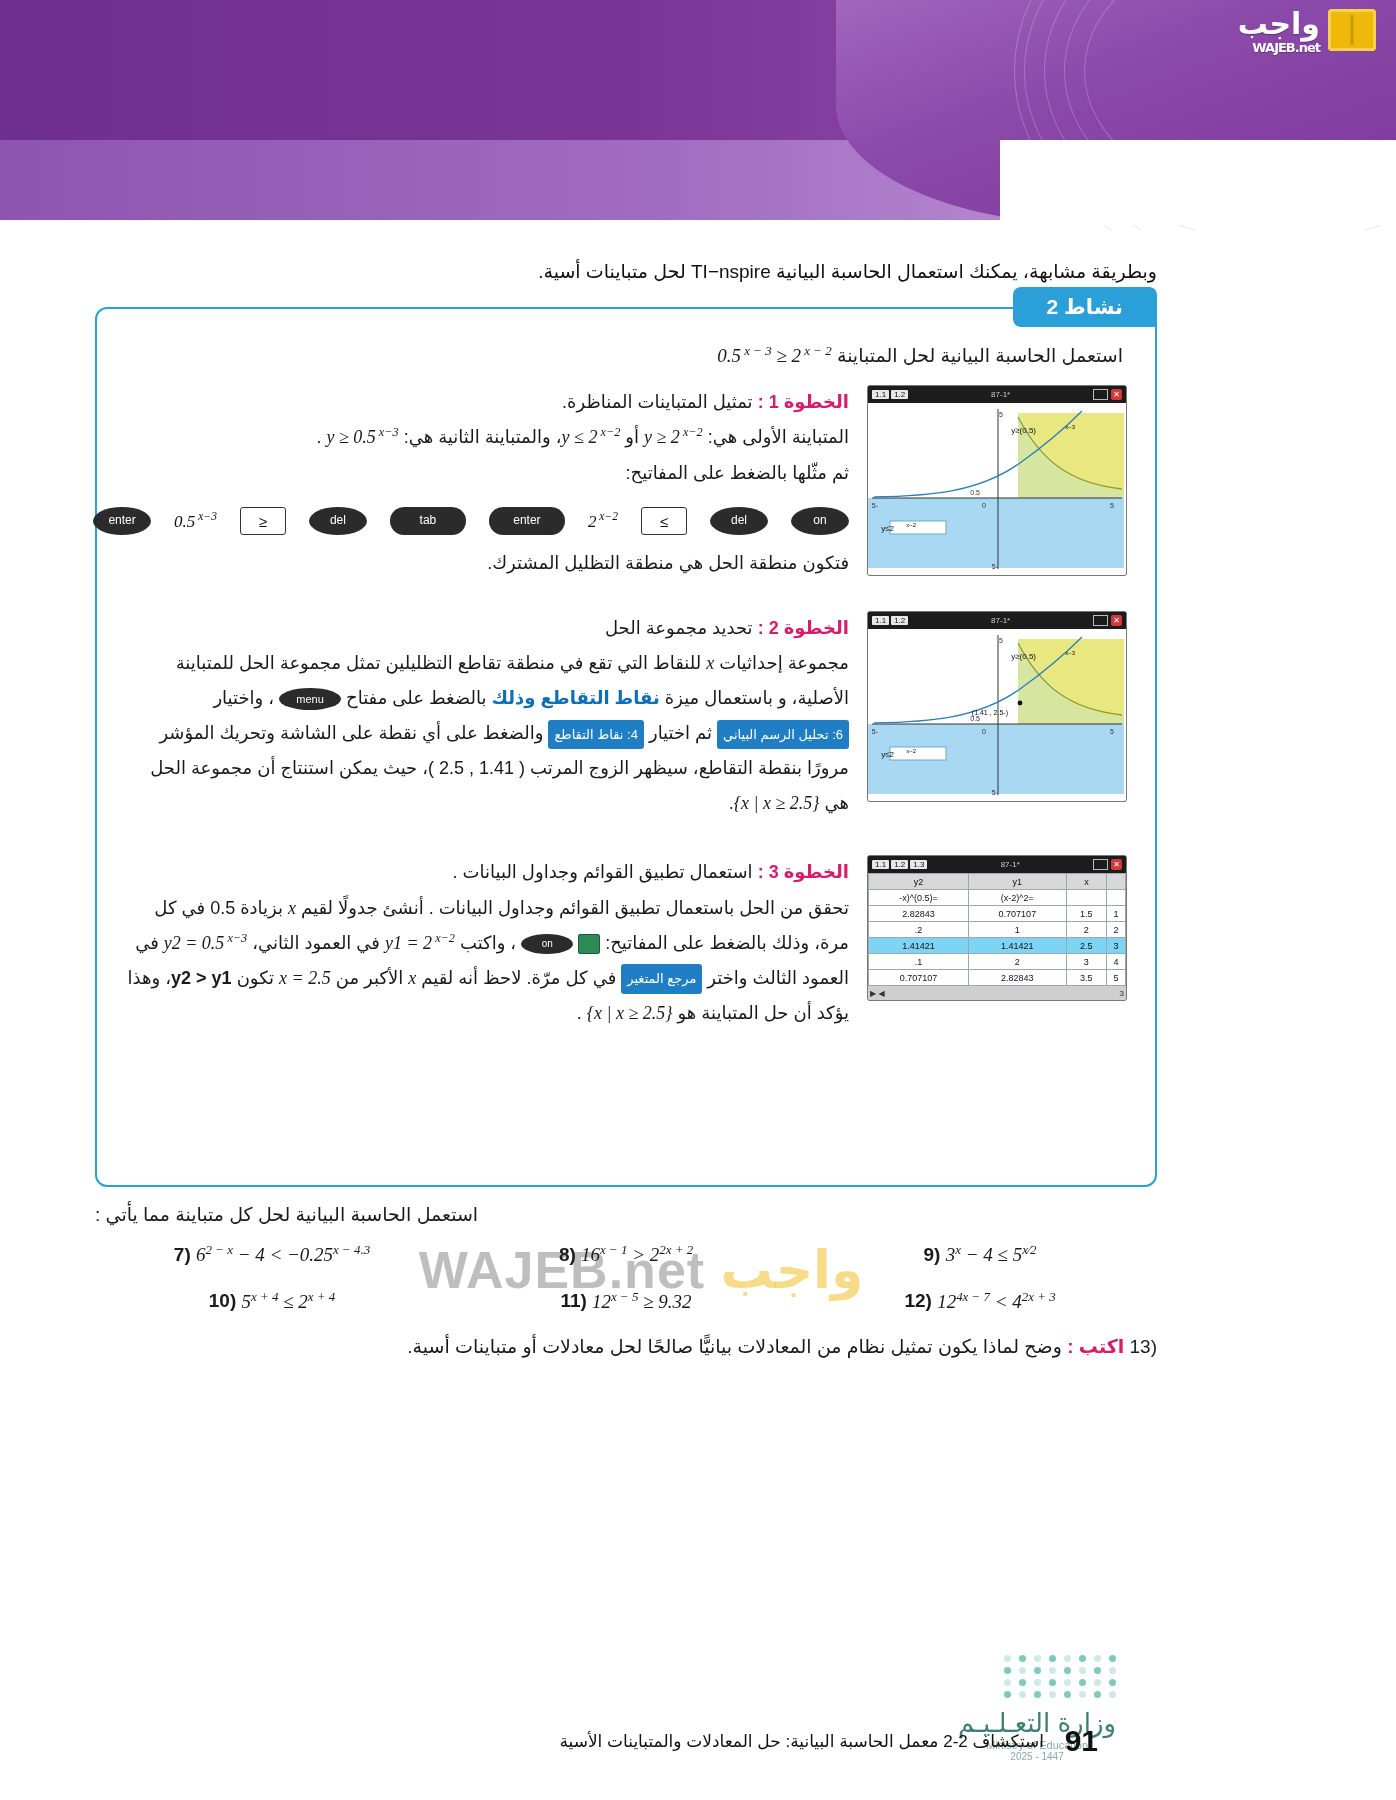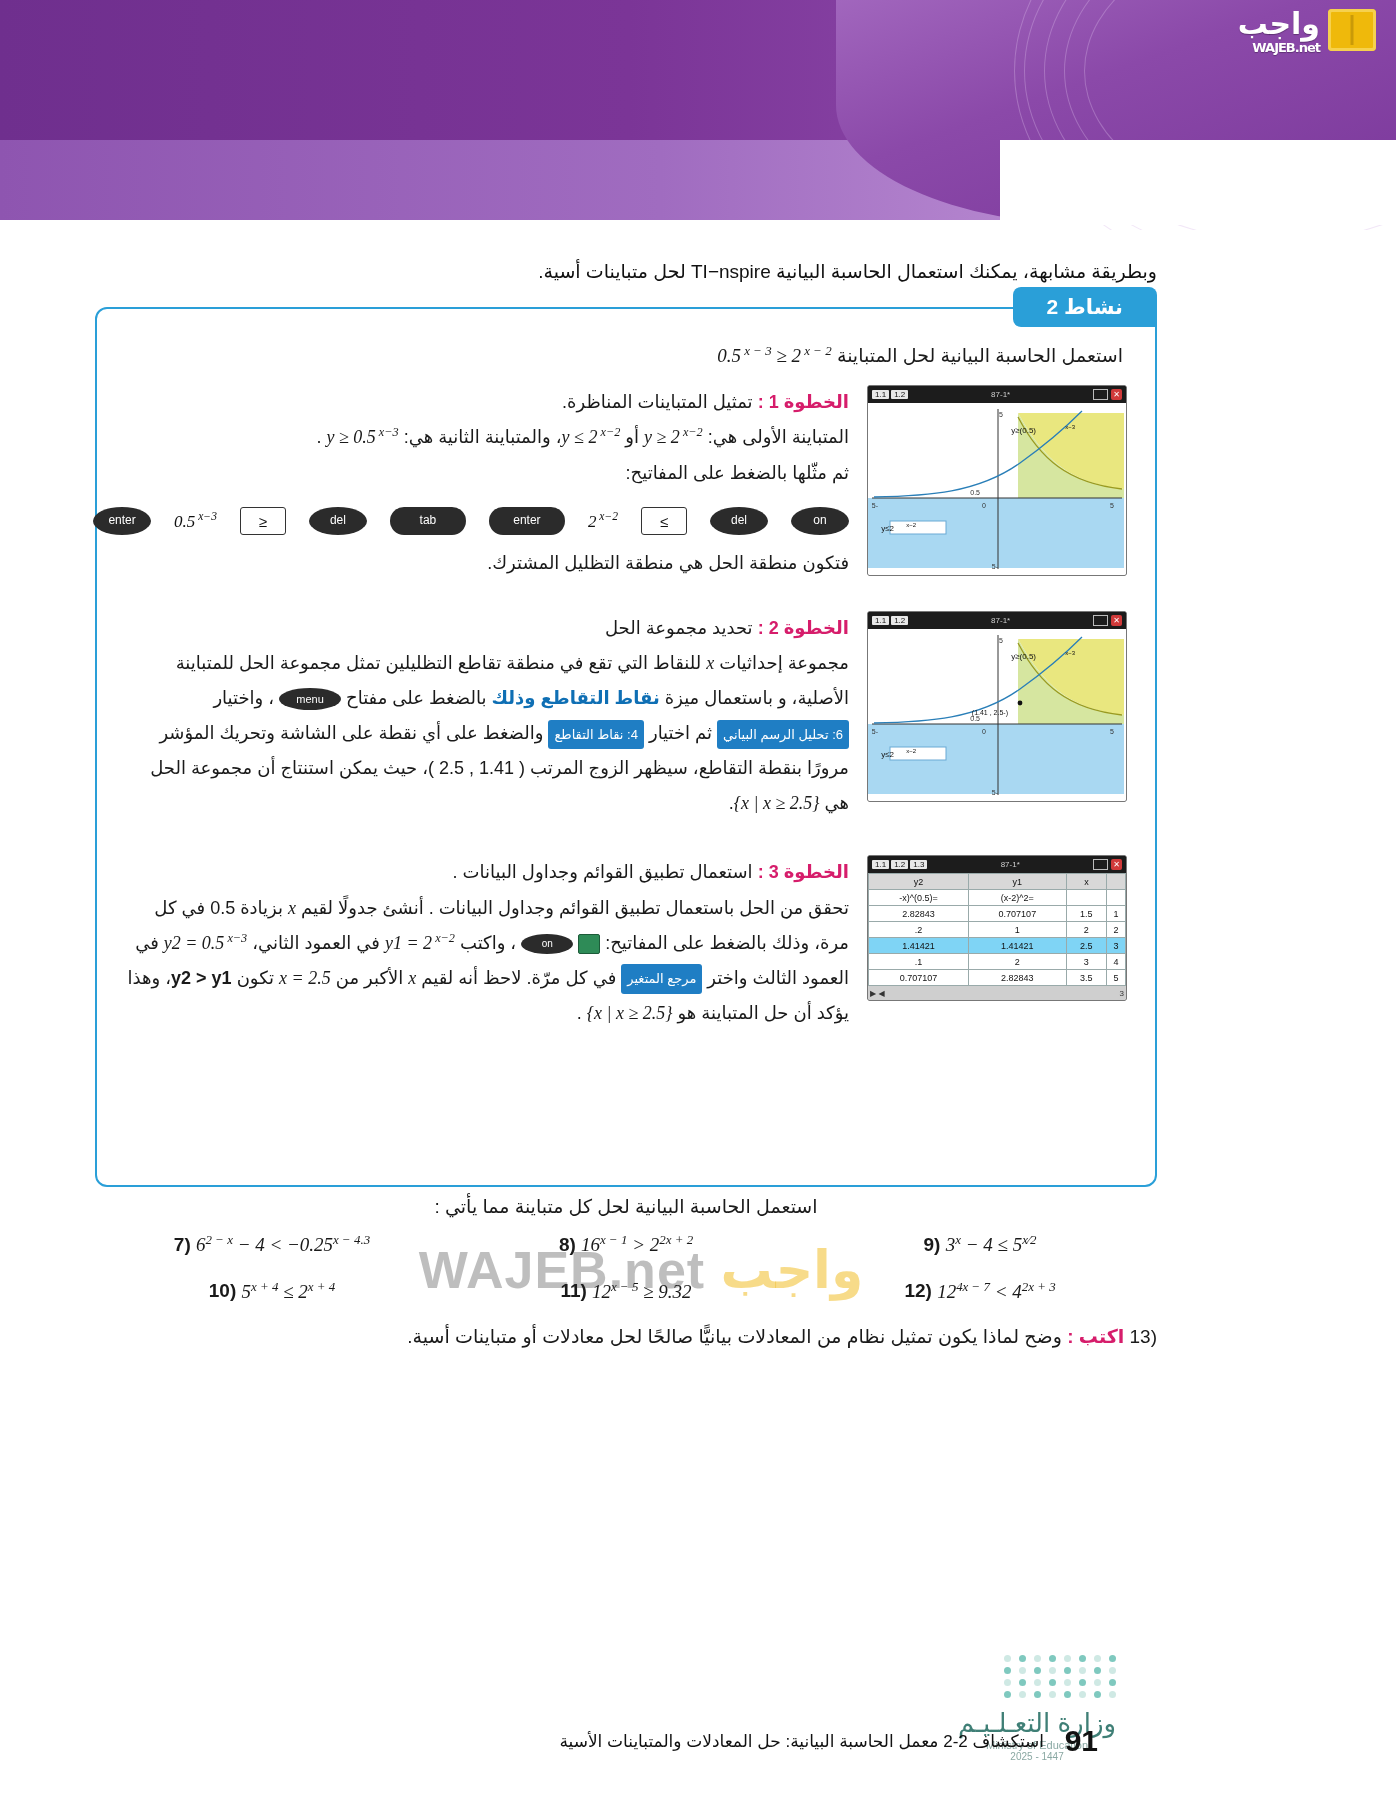--- a/index.html
+++ b/index.html
@@ -126,21 +126,21 @@
   .wm{
     position:absolute;left:0;right:0;top:1010px;text-align:center;pointer-events:none;
     font-size:52px;font-weight:bold;color:rgba(40,40,40,.30);letter-spacing:1px;z-index:5;
     direction:ltr;
     padding-left:48px;
   }
   .wm .ar{color:rgba(240,190,40,.55);margin-right:18px;}
 
   
   .ex-title{color:#d61d6b;font-weight:bold;font-size:21px;margin:28px 95px 6px 95px;text-align:right;}
-  .ex-lead{font-size:19px;margin:8px 95px;text-align:center;}
+  .ex-lead{font-size:19px;margin:16px 95px;text-align:left;}
   .ex-grid{margin:14px 95px 0 95px;}
   .ex-row{display:flex;justify-content:space-between;margin-bottom:22px;font-size:19px;}
   .ex-item{flex:1;text-align:center;direction:rtl;}
   .ex-item .num{font-weight:bold;}
   .ex13{margin:18px 95px 0 95px;font-size:19px;text-align:right;}
   .ex13 .w{color:#d61d6b;font-weight:bold;}
 
   
   .footer{position:absolute;left:0;bottom:0;width:1174px;height:210px;margin-left:20px;}
   .moe{

